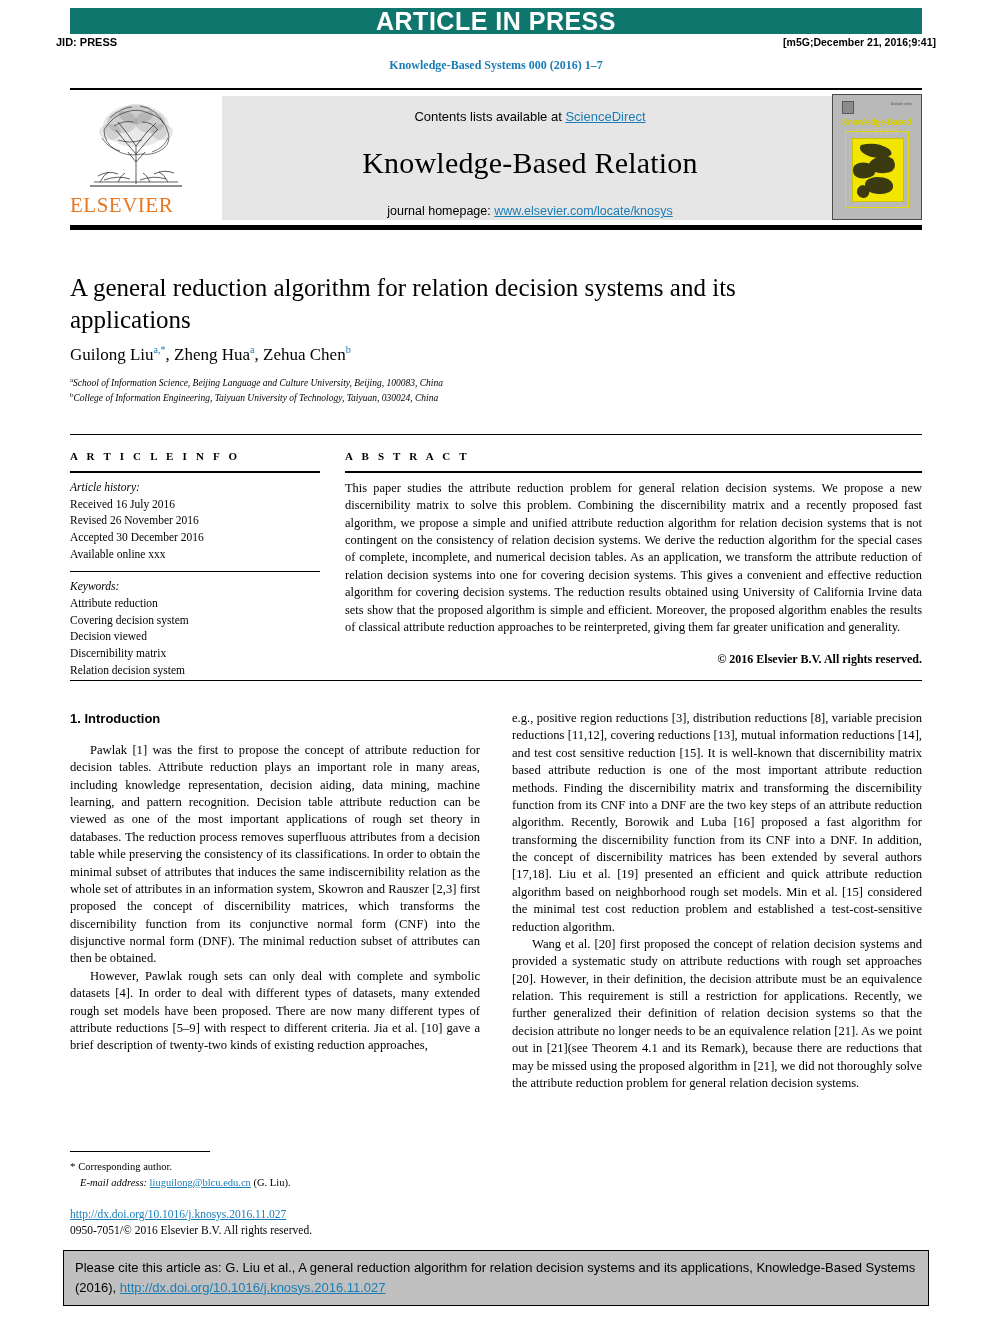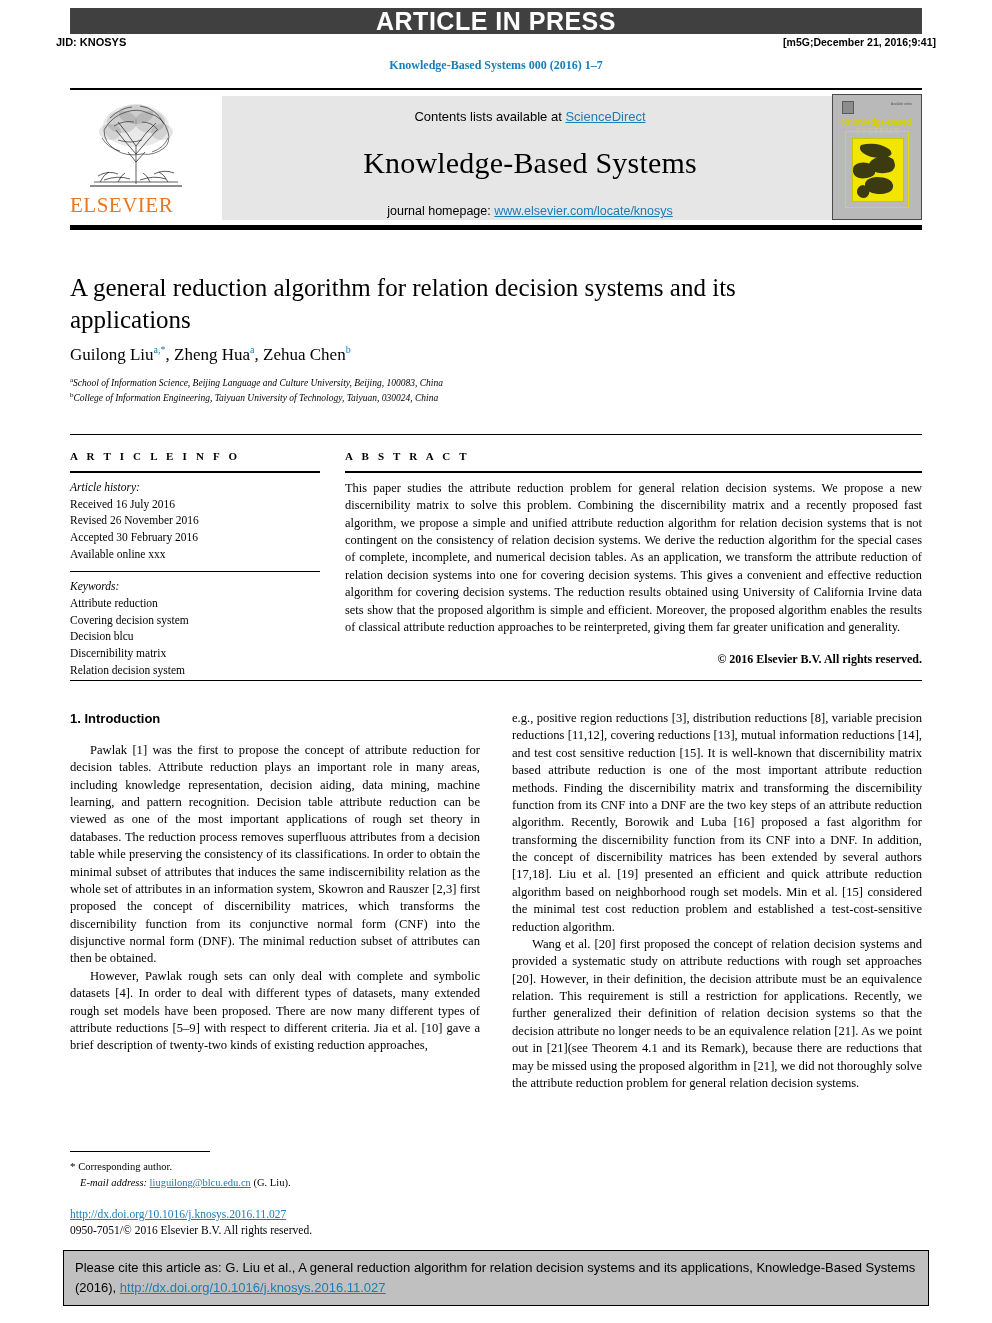--- a/index.html
+++ b/index.html
@@ -16,21 +16,21 @@
     overflow: hidden;
   }
 
   
   .press-banner {
     position: absolute;
     left: 70px;
     top: 8px;
     width: 852px;
     height: 26px;
-    background: #404040;
+    background: #0f766e;
   }
   .press-banner-text {
     position: absolute;
     left: 0;
     top: 0;
     width: 852px;
     text-align: center;
     font-family: "Liberation Sans", sans-serif;
     font-size: 25px;
     font-weight: 700;
@@ -379,21 +379,21 @@
     color: #000;
   }
 </style>
 </head>
 <body>
 
 <div class="press-banner">
   <div class="press-banner-text">ARTICLE IN PRESS</div>
 </div>
 
-<div class="jid">JID: KNOSYS</div>
+<div class="jid">JID: PRESS</div>
 <div class="stamp">[m5G;December 21, 2016;9:41]</div>
 <div class="journal-ref">Knowledge-Based Systems 000 (2016) 1–7</div>
 
 <div class="masthead">
 
   <div class="elsevier-block">
     <svg class="tree-svg" width="104" height="96" viewBox="0 0 104 96">
       <g fill="none" stroke="#1a1a1a" stroke-width="0.7">
         <path d="M52 88 L52 50"></path>
         <path d="M52 58 L40 44 M52 58 L64 44 M52 50 L42 36 M52 50 L63 36 M52 66 L44 56 M52 66 L61 56"></path>
@@ -421,21 +421,21 @@
         <path d="M6 90 L98 90"></path>
       </g>
     </svg>
     <div class="elsevier-word">ELSEVIER</div>
   </div>
 
   <div class="contents-panel">
     <div class="contents-line">
       <span>Contents lists available at </span><a class="link-blue" href="#">ScienceDirect</a>
     </div>
-    <div class="journal-title">Knowledge-Based Systems</div>
+    <div class="journal-title">Knowledge-Based Relation</div>
     <div class="homepage-line">
       <span>journal homepage: </span><a class="link-blue" href="#">www.elsevier.com/locate/knosys</a>
     </div>
   </div>
 
   <div class="cover-thumb">
     <div class="cover-inner">
       <div class="cover-elsev-mark"></div>
       <div class="cover-toptext">Available online</div>
       <div class="cover-title1">Knowledge-Based</div>
@@ -472,29 +472,29 @@
 
 <div class="sec-rule-top"></div>
 
 <div class="info-col">
   <div class="sec-head">A R T I C L E     I N F O</div>
   <div class="hr-thick"></div>
   <div class="info-body">
     <div class="info-label">Article history:</div>
     <div>Received 16 July 2016</div>
     <div>Revised 26 November 2016</div>
-    <div>Accepted 30 February 2016</div>
+    <div>Accepted 30 December 2016</div>
     <div>Available online xxx</div>
   </div>
   <div class="hr-thin"></div>
   <div class="info-body">
     <div class="info-label">Keywords:</div>
     <div>Attribute reduction</div>
     <div>Covering decision system</div>
-    <div>Decision blcu</div>
+    <div>Decision viewed</div>
     <div>Discernibility matrix</div>
     <div>Relation decision system</div>
   </div>
 </div>
 
 <div class="abs-col">
   <div class="sec-head">A B S T R A C T</div>
   <div class="hr-thick"></div>
   <div class="abs-body">This paper studies the attribute reduction problem for general relation decision systems. We propose a new discernibility matrix to solve this problem. Combining the discernibility matrix and a recently proposed fast algorithm, we propose a simple and unified attribute reduction algorithm for relation decision systems that is not contingent on the consistency of relation decision systems. We derive the reduction algorithm for the special cases of complete, incomplete, and numerical decision tables. As an application, we transform the attribute reduction of relation decision systems into one for covering decision systems. This gives a convenient and effective reduction algorithm for covering decision systems. The reduction results obtained using University of California Irvine data sets show that the proposed algorithm is simple and efficient. Moreover, the proposed algorithm enables the results of classical attribute reduction approaches to be reinterpreted, giving them far greater unification and generality.</div>
   <div class="copyright">© 2016 Elsevier B.V. All rights reserved.</div>

